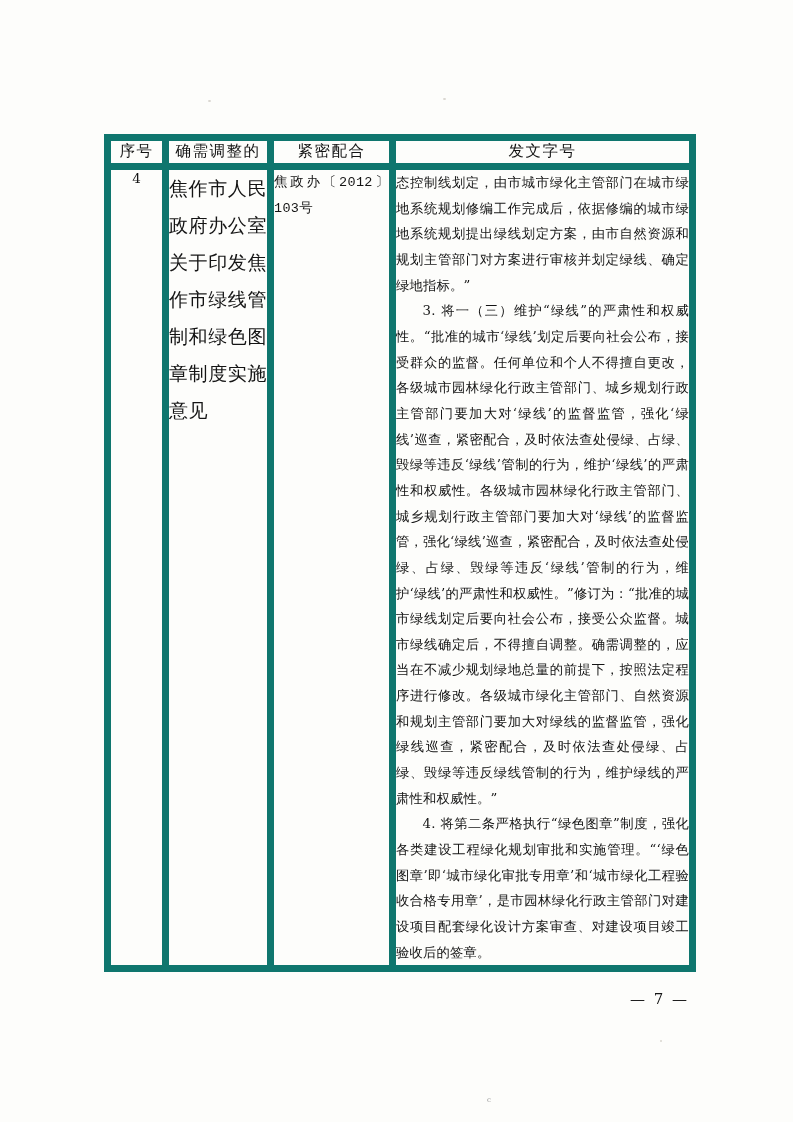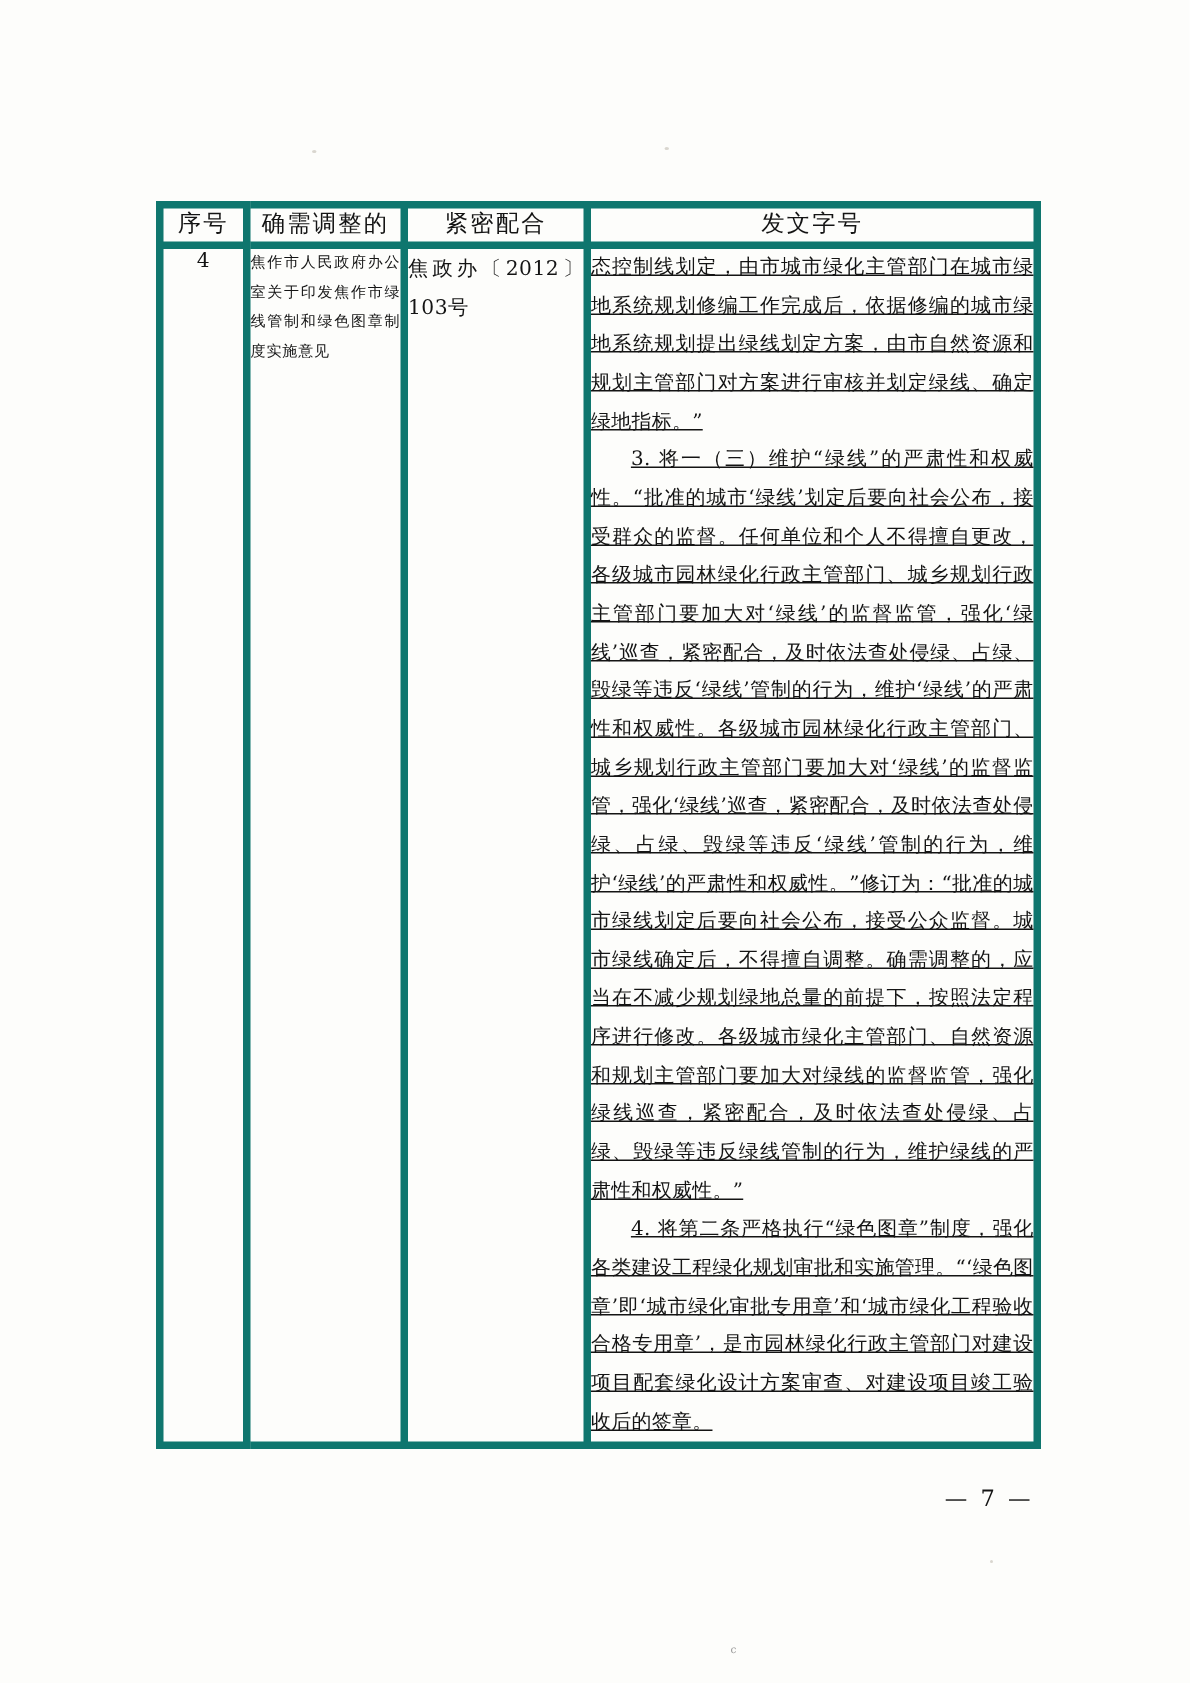--- a/index.html
+++ b/index.html
@@ -23,21 +23,21 @@
   }
   .doc-table {
     position: absolute;
     left: 104px;
     top: 134px;
     width: 585px;
     border-collapse: collapse;
     table-layout: fixed;
   }
   .doc-table td, .doc-table th {
-    border: 5px solid #0f766e;
+    border: 7px solid #0f766e;
     vertical-align: top;
     padding: 0;
   }
   .head-cell {
     text-align: center;
     font-size: 15.5px;
     font-weight: normal;
     letter-spacing: 1.5px;
     padding: 7px 0 8px 0;
     height: 22px;
@@ -47,45 +47,45 @@
   .col-name { width: 105px; }
   .col-num { width: 122px; }
   .col-content { width: 300px; }
 
   .cell-no {
     text-align: center;
     font-size: 13.5px;
     vertical-align: middle;
   }
   .cell-name {
-    font-size: 10px;
+    font-size: 19px;
     line-height: 1.95;
     letter-spacing: 0.6px;
     padding: 6px 7px;
     vertical-align: middle;
     text-align: justify;
     text-justify: inter-ideograph;
   }
   .cell-num {
     font-size: 13.5px;
     line-height: 1.95;
     letter-spacing: 0.3px;
     padding: 6px 6px;
     vertical-align: middle;
     text-align: justify;
     text-justify: inter-ideograph;
+    font-family: Liberation Mono, monospace;
   }
   .cell-content {
     font-size: 13.3px;
     line-height: 1.93;
     letter-spacing: 0.2px;
     padding: 7px 8px 6px 8px;
     text-align: justify;
     text-justify: inter-ideograph;
-    text-decoration: underline;
   }
   .cell-content p {
     margin: 0;
   }
   .cell-content p.indent {
     text-indent: 2em;
   }
   .page-number {
     position: absolute;
     left: 0;

